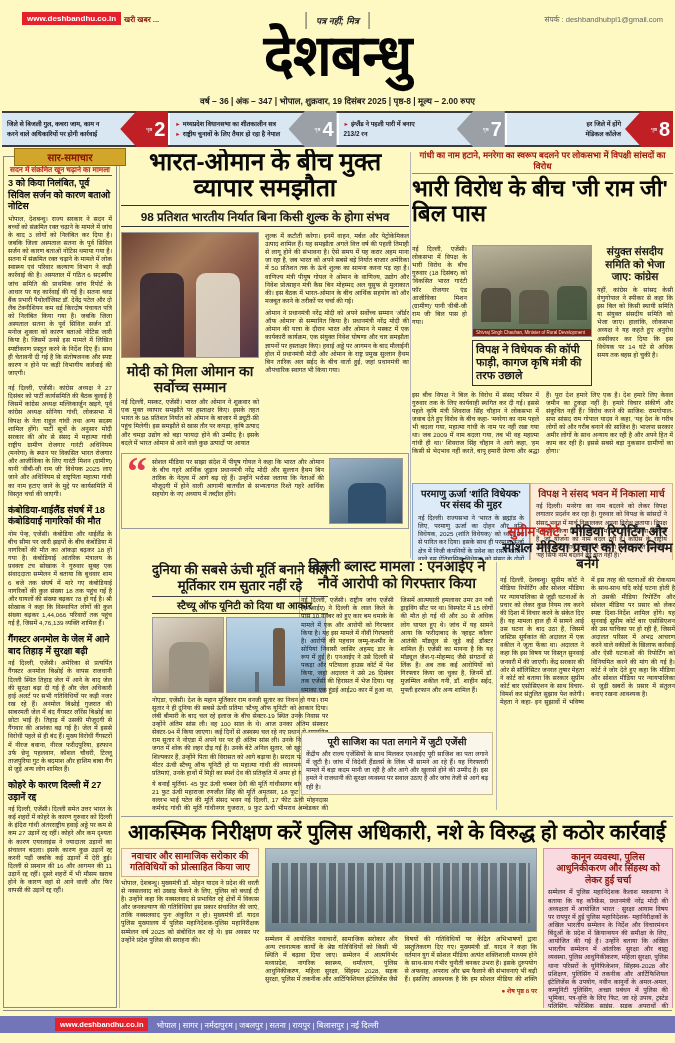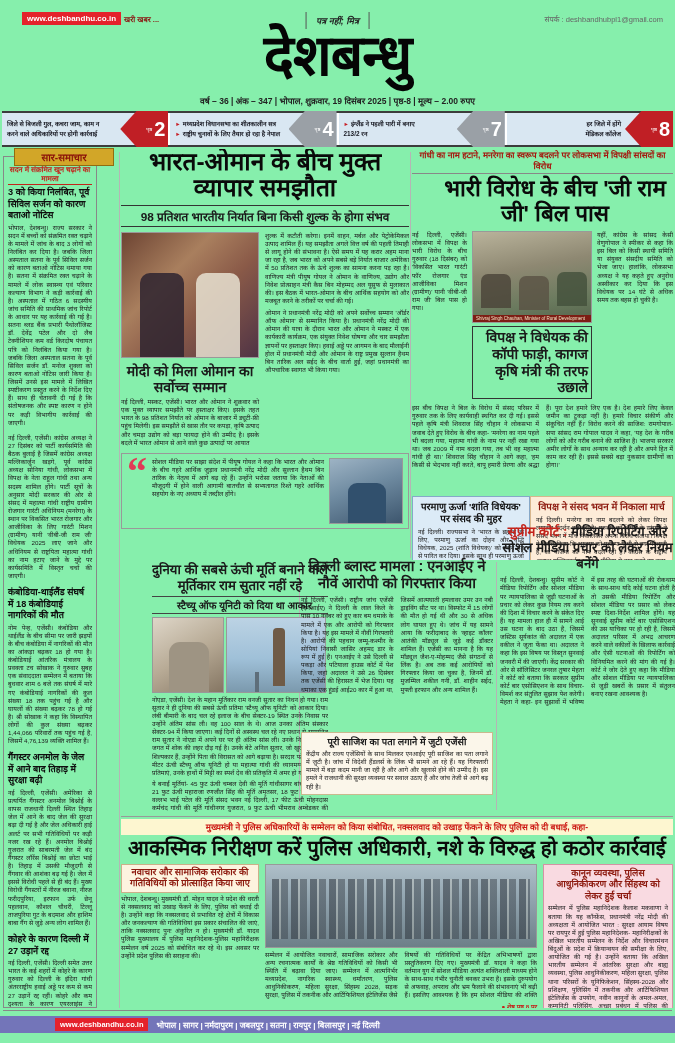--- a/index.html
+++ b/index.html
@@ -1,17 +1,17 @@
 <!DOCTYPE html>
 <html lang="hi"><head>
 <meta charset="utf-8">
 <style>
   * { margin:0; padding:0; box-sizing:border-box; }
   body { background:#e9e9e9; font-family:"Liberation Sans","DejaVu Sans",sans-serif; }
-  .page { position:relative; width:675px; height:1043px; margin:0 auto; background:#86efac; overflow:hidden; color:#1a1a1a; }
+  .page { position:relative; width:675px; height:1043px; margin:0 auto; background:#fef9c3; overflow:hidden; color:#1a1a1a; }
 
   
   .topbar { position:absolute; top:12px; left:0; right:0; height:16px; font-size:8px; }
   .topbar .site { position:absolute; left:22px; top:0; display:flex; align-items:center; gap:3px; }
   .site-red { background:#e4222b; color:#fff; font-weight:bold; padding:2px 5px; font-size:8px; }
   .site-suffix { color:#8a1410; font-weight:bold; font-size:7.5px; }
   .topbar .tagline { position:absolute; left:50%; transform:translateX(-50%); top:0; border-left:1.5px solid #555; border-right:1.5px solid #555; padding:2px 10px; font-weight:bold; font-style:italic; font-size:9px; color:#222; }
   .topbar .contact { position:absolute; right:12px; top:2px; color:#666; font-size:7.5px; }
 
   
@@ -29,22 +29,22 @@
   .nav-arrow.gray { background:#9aa0a6; }
   .nav-arrow .pg { font-size:5px; }
   .nav-arrow .num { font-size:20px; font-weight:800; line-height:1; }
   .nav-right .nav-text { text-align:right; margin-left:auto; padding-right:4px; }
 
   
   .btxt { font-size:6.25px; line-height:1.3; text-align:justify; color:#1c1c1c; }
   .cols2 { column-count:2; column-gap:7px; }
 
   
-  .sidebar { position:absolute; left:3px; top:156px; width:94px; height:852px; border:1.5px solid #888; padding:8px 4px 4px; overflow:hidden; }
-  .sidebar-tab { position:absolute; top:148px; left:14px; width:100px; background:#d2a628; border:1px solid #8f6d10; color:#8b1309; font-weight:bold; font-size:10px; text-align:center; padding:1px 0; z-index:2; }
+  .sidebar { position:absolute; left:3px; top:156px; width:114px; height:852px; border:1.5px solid #888; padding:8px 4px 4px; overflow:hidden; }
+  .sidebar-tab { position:absolute; top:148px; left:14px; width:112px; background:#d2a628; border:1px solid #8f6d10; color:#8b1309; font-weight:bold; font-size:10px; text-align:center; padding:1px 0; z-index:2; }
   .brief { margin-bottom:7px; }
   .brief-kicker { color:#c3231b; font-weight:bold; font-size:7.3px; text-align:center; border-bottom:1px solid #c3231b; padding-bottom:1px; margin-bottom:2px; line-height:1.25; }
   .brief-title { font-size:9.2px; font-weight:bold; line-height:1.25; color:#0e0e0e; margin-bottom:2px; }
 
   
   .vrule { position:absolute; width:1px; background:#b5b5b5; }
 
   
   .oman { position:absolute; left:121px; top:149px; width:288px; height:408px; overflow:hidden; }
   .oman-headline { font-size:24.5px; font-weight:800; text-align:center; line-height:1.08; color:#0a0a0a; }
@@ -57,28 +57,28 @@
   .ph-oman::after { content:""; position:absolute; left:18px; bottom:0; width:44px; height:84px; background:#2e2430; border-radius:10px 10px 0 0; box-shadow:56px 0 0 #e8e2d2; opacity:.85; }
   .honor-title { font-size:14px; font-weight:800; text-align:center; line-height:1.15; margin:5px 0 3px; }
   .quotebox { margin-top:6px; border:1.5px solid #999; padding:4px 5px; display:flex; gap:5px; align-items:flex-start; }
   .quote-mark { font-size:40px; line-height:.7; color:#e13a57; font-weight:bold; font-family:"Liberation Serif",serif; flex:none; }
   .ph-goyal { width:74px; height:66px; flex:none; background:linear-gradient(160deg,#9db3c4 0%,#6e8aa0 45%,#3d566e 100%); }
   .ph-goyal::after { content:""; position:absolute; left:18px; bottom:0; width:38px; height:40px; background:#31506d; border-radius:9px 9px 0 0; }
 
   
   .jrj { position:absolute; left:412px; top:150px; width:261px; height:410px; overflow:hidden; }
   .jrj-kicker { color:#a5170e; font-weight:bold; font-size:8.6px; text-align:center; border-bottom:1px solid #888; padding-bottom:2px; line-height:1.25; }
-  .jrj-headline { font-size:22.5px; font-weight:800; text-align:center; line-height:1.1; margin:3px 0 4px; color:#0a0a0a;padding-left:25px; }
+  .jrj-headline { font-size:22.5px; font-weight:800; line-height:1.1; margin:3px 0 18px; color:#0a0a0a; }
   .jrj-row { display:flex; gap:5px; }
   .jrj-intro { width:55px; flex:none; }
   .jrj-photo-wrap { width:120px; flex:none; }
   .ph-parl { width:120px; height:92px; background:linear-gradient(170deg,#b9b39b 0%,#8e8872 40%,#6a7a5e 75%,#55644c 100%); }
   .ph-parl::after { content:""; position:absolute; left:8px; bottom:14px; width:30px; height:34px; background:#4a4338; border-radius:7px 7px 0 0; box-shadow:38px 2px 0 #5a5244, 76px -2px 0 #43503b; opacity:.8; }
   .ph-strip { position:absolute; left:0; right:0; bottom:0; background:#7d1d14; color:#f2e9c9; font-size:4.5px; padding:1px 3px; white-space:nowrap; overflow:hidden; }
-  .jrj-caption { border:1.5px solid #333; margin-top:3px; padding:2px 3px; font-size:14px; font-weight:800; text-align:right; line-height:1.2; }
+  .jrj-caption { border:1.5px solid #333; margin-top:3px; padding:2px 3px; font-size:11px; font-weight:800; text-align:left; line-height:1.2; }
   .jrj-congress { flex:1; }
   .jrj-congress-title { font-size:10.5px; font-weight:800; text-align:center; line-height:1.2; margin-bottom:3px; }
   .jrj-body2 { margin-top:5px; height:86px; overflow:hidden; }
   .jrj-boxes { display:flex; margin-top:6px; }
   .box { padding:4px 5px; overflow:hidden; }
   .box-blue { background:#dcebf7; border:1px solid #86a8c8; width:118px; height:112px; }
   .box-peach { background:#fdecd8; border:1px solid #d8b68c; flex:1; height:112px; }
   .box-title { font-size:9.8px; font-weight:800; text-align:center; line-height:1.2; margin-bottom:3px; color:#111; }
   .box-peach .box-title { color:#8d1a0f; }
 
@@ -113,21 +113,21 @@
   .ph-police::after { content:""; position:absolute; left:6px; right:6px; top:14px; bottom:8px;
       background:repeating-linear-gradient(90deg, rgba(45,52,60,.55) 0 7px, rgba(210,200,180,.25) 7px 9px, rgba(58,66,74,.5) 9px 16px, transparent 16px 19px); }
   .cm-right { flex:1; background:#f9dae1; border:1px solid #d493a5; padding:3px 4px; overflow:hidden; }
   .cm-right-title { color:#8d1a0f; font-weight:800; font-size:9.3px; text-align:center; line-height:1.25; margin-bottom:2px; }
   .cm-cont { color:#c3231b; font-weight:bold; }
 
   
   .bottomrule { position:absolute; left:3px; right:3px; top:1010px; height:1px; background:#888; }
   .bottombar { position:absolute; left:0; top:1016px; width:675px; height:17px; background:#7375b9; display:flex; align-items:center; }
   .bottombar .site-red { margin-left:55px; font-size:7.5px; padding:2px 5px; }
-  .bottombar .cities { color:#fff; font-size:8px; font-weight:bold; margin-left:8px; }
+  .bottombar .cities { color:#fff; font-size:8px; font-weight:normal; margin-left:8px; }
 </style>
 </head>
 <body>
 
 <div class="page">
 
   <div class="topbar">
     <div class="site">
       <span class="site-red">www.deshbandhu.co.in</span>
       <span class="site-suffix">खरी खबर ...</span>
@@ -237,20 +237,21 @@
     <div class="jrj-headline">भारी विरोध के बीच 'जी राम जी' बिल पास</div>
     <div class="jrj-row">
       <div class="jrj-intro btxt">नई दिल्ली, एजेंसी। लोकसभा में विपक्ष के भारी विरोध के बीच गुरुवार (18 दिसंबर) को 'विकसित भारत गारंटी फॉर रोजगार एंड आजीविका मिशन (ग्रामीण)' यानी 'वीबी-जी राम जी' बिल पास हो गया।</div>
       <div class="jrj-photo-wrap">
         <div class="photo ph-parl">
           <div class="ph-strip">Shivraj Singh Chauhan, Minister of Rural Development</div>
         </div>
         <div class="jrj-caption">विपक्ष ने विधेयक की कॉपी फाड़ी, कागज कृषि मंत्री की तरफ उछाले</div>
       </div>
       <div class="jrj-congress">
+        <div class="jrj-congress-title">संयुक्त संसदीय समिति को भेजा जाए: कांग्रेस</div>
         <div class="btxt">यहीं, कांग्रेस के सांसद केसी वेणुगोपाल ने स्पीकर से कहा कि इस बिल को किसी स्थायी समिति या संयुक्त संसदीय समिति को भेजा जाए। हालांकि, लोकसभा अध्यक्ष ने यह कहते हुए अनुरोध अस्वीकार कर दिया कि इस विधेयक पर 14 घंटे से अधिक समय तक बहस हो चुकी है।</div>
       </div>
     </div>
     <div class="jrj-body2 btxt cols2">इस बीच विपक्ष ने बिल के विरोध में संसद परिसर में गुरुवार तक के लिए कार्यवाही स्थगित कर दी गई। इससे पहले कृषि मंत्री शिवराज सिंह चौहान ने लोकसभा में जवाब देते हुए विरोध के बीच कहा- 'मनरेगा का नाम पहले भी बदला गया, महात्मा गांधी के नाम पर नहीं रखा गया था। जब 2009 में नाम बदला गया, तब भी वह महात्मा गांधी ही था।' शिवराज सिंह चौहान ने आगे कहा, 'हम किसी से भेदभाव नहीं करते, बापू हमारी प्रेरणा और श्रद्धा हैं। पूरा देश हमारे लिए एक है। देश हमारे लिए केवल जमीन का टुकड़ा नहीं है। हमारे विचार संकीर्ण और संकुचित नहीं हैं।' विरोध करने की साजिश: रामगोपाल- सपा सांसद राम गोपाल यादव ने कहा, 'यह देश के गरीब लोगों को और गरीब बनाने की साजिश है। भाजपा सरकार अमीर लोगों के साथ अन्याय कर रही है और अपने हित में काम कर रही है। इससे सबसे बड़ा नुकसान ग्रामीणों का होगा।'</div>
     <div class="jrj-boxes">
       <div class="box box-blue">
         <div class="box-title">परमाणु ऊर्जा 'शांति विधेयक' पर संसद की मुहर</div>
         <div class="btxt">नई दिल्ली। राज्यसभा ने 'भारत के ब्रह्मांड के लिए, परमाणु ऊर्जा का दोहन और वृद्धि विधेयक, 2025 (शांति विधेयक)' को ध्वनि मत से पारित कर दिया। इसके साथ ही परमाणु ऊर्जा क्षेत्र में निजी कंपनियों के प्रवेश का रास्ता खोलने वाले इस ऐतिहासिक विधेयक को संसद के दोनों सदनों की मंजूरी मिल गई है। लोकसभा में इसे पहले ही पारित किया गया था।</div>
       </div>
       <div class="box box-peach">
@@ -281,21 +282,20 @@
   </div>
 
   <div class="scourt">
     <div class="scourt-headline">
       <span class="red">सुप्रीम कोर्ट :</span><span> मीडिया रिपोर्टिंग और सोशल मीडिया प्रचार को लेकर नियम बनेंगे</span>
     </div>
     <div class="btxt cols2" style="height:232px; overflow:hidden;">नई दिल्ली, देशबन्धु। सुप्रीम कोर्ट ने मीडिया रिपोर्टिंग और सोशल मीडिया पर न्यायपालिका से जुड़ी घटनाओं के प्रचार को लेकर कुछ नियम तय करने की दिशा में विचार करने के संकेत दिए हैं। यह मामला हाल ही में सामने आई उस घटना के बाद उठा है, जिसमें जस्टिस सूर्यकांत की अदालत में एक वकील ने जूता फेंका था। अदालत ने कहा कि इस विषय पर विस्तृत सुनवाई जनवरी में की जाएगी। केंद्र सरकार की ओर से सॉलिसिटर जनरल तुषार मेहता ने कोर्ट को बताया कि सरकार सुप्रीम कोर्ट बार एसोसिएशन के साथ विचार-विमर्श कर संतुलित सुझाव पेश करेगी। मेहता ने कहा- इन सुझावों में भविष्य में इस तरह की घटनाओं की रोकथाम के साथ-साथ यदि कोई घटना होती है तो उसकी मीडिया रिपोर्टिंग और सोशल मीडिया पर प्रसार को लेकर स्पष्ट दिशा-निर्देश शामिल होंगे। यह सुनवाई सुप्रीम कोर्ट बार एसोसिएशन की उस याचिका पर हो रही है, जिसमें अदालत परिसर में अभद्र आचरण करने वाले वकीलों के खिलाफ कार्रवाई और ऐसी घटनाओं की रिपोर्टिंग को विनियमित करने की मांग की गई है। कोर्ट ने जोर देते हुए कहा कि मीडिया और सोशल मीडिया पर न्यायपालिका से जुड़ी खबरों के प्रसार में संतुलन बनाए रखना आवश्यक है।</div>
   </div>
 
   <div class="cm">
-    <div class="cm-kicker">मुख्यमंत्री ने पुलिस अधिकारियों के सम्मेलन को किया संबोधित, नक्सलवाद को उखाड़ फेंकने के लिए पुलिस को दी बधाई, कहा-</div>
     <div class="cm-headline">आकस्मिक निरीक्षण करें पुलिस अधिकारी, नशे के विरुद्ध हो कठोर कार्रवाई</div>
     <div class="cm-row">
       <div class="cm-left">
         <div class="cm-left-titlebox">नवाचार और सामाजिक सरोकार की गतिविधियों को प्रोत्साहित किया जाए</div>
         <div class="btxt">भोपाल, देशबन्धु। मुख्यमंत्री डॉ. मोहन यादव ने प्रदेश की धरती से नक्सलवाद को उखाड़ फेंकने के लिए, पुलिस को बधाई दी है। उन्होंने कहा कि नक्सलवाद से प्रभावित रहे क्षेत्रों में विकास और जनकल्याण की गतिविधियां इस प्रकार संचालित की जाएं, ताकि नक्सलवाद पुनः अंकुरित न हो। मुख्यमंत्री डॉ. यादव पुलिस मुख्यालय में पुलिस महानिदेशक-पुलिस महानिरीक्षक सम्मेलन वर्ष 2025 को संबोधित कर रहे थे। इस अवसर पर उन्होंने प्रदेश पुलिस की सराहना की।</div>
       </div>
       <div class="cm-mid">
         <div class="photo ph-police"></div>
         <div class="btxt cols2" style="height:52px; overflow:hidden;">सम्मेलन में आयोजित नवाचारों, सामाजिक सरोकार और अन्य रचनात्मक कार्यों के श्रेष्ठ गतिविधियों को किसी भी स्थिति में बढ़ावा दिया जाए। सम्मेलन में आत्मनिर्भर मध्यप्रदेश, नागरिक स्वास्थ्य, धर्मांतरण, पुलिस आधुनिकीकरण, महिला सुरक्षा, सिंहस्थ 2028, सड़क सुरक्षा, पुलिस में तकनीक और आर्टिफिशियल इंटेलिजेंस जैसे विषयों की गतिविधियों पर केंद्रित अभिभाषणों द्वारा प्रस्तुतिकरण दिए गए। मुख्यमंत्री डॉ. यादव ने कहा कि वर्तमान युग में सोशल मीडिया अत्यंत शक्तिशाली माध्यम होने के साथ-साथ गंभीर चुनौती बनकर उभरा है। इसके दुरुपयोग से अफवाह, अपराध और भ्रम फैलाने की संभावनाएं भी बढ़ी हैं। इसलिए आवश्यक है कि हम सोशल मीडिया की शक्ति का सकारात्मक और रचनात्मक सम्यक् उपयोग करें। किसी भी अफवाह या अराजक स्थिति को समय रहते पहचानकर उस पर त्वरित और प्रभावी कदम उठाना ही सजगता है। इसके साथ ही सोशल मीडिया के युग में पुलिस से त्वरित सहायता की अपेक्षा भी जागरूकता के साथ बढ़ी है। इन अपेक्षाओं और भावनाओं के अनुरूप पीड़ित को तत्काल सहायता उपलब्ध कराने के लिए, पुलिस बल को तकनीकी रूप से दक्ष और सक्षम</div>
         <div class="btxt cm-cont" style="text-align:right;">● शेष पृष्ठ 8 पर</div>

